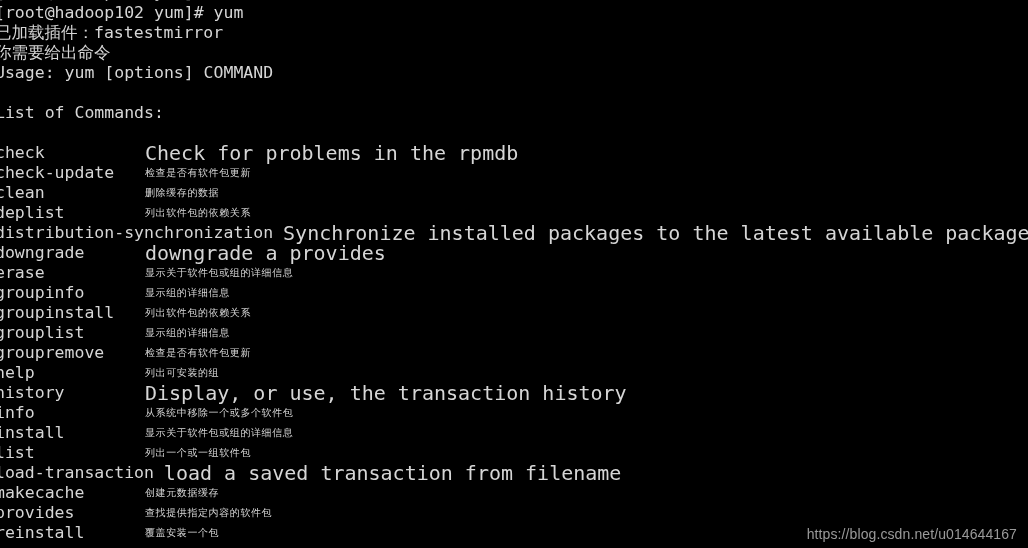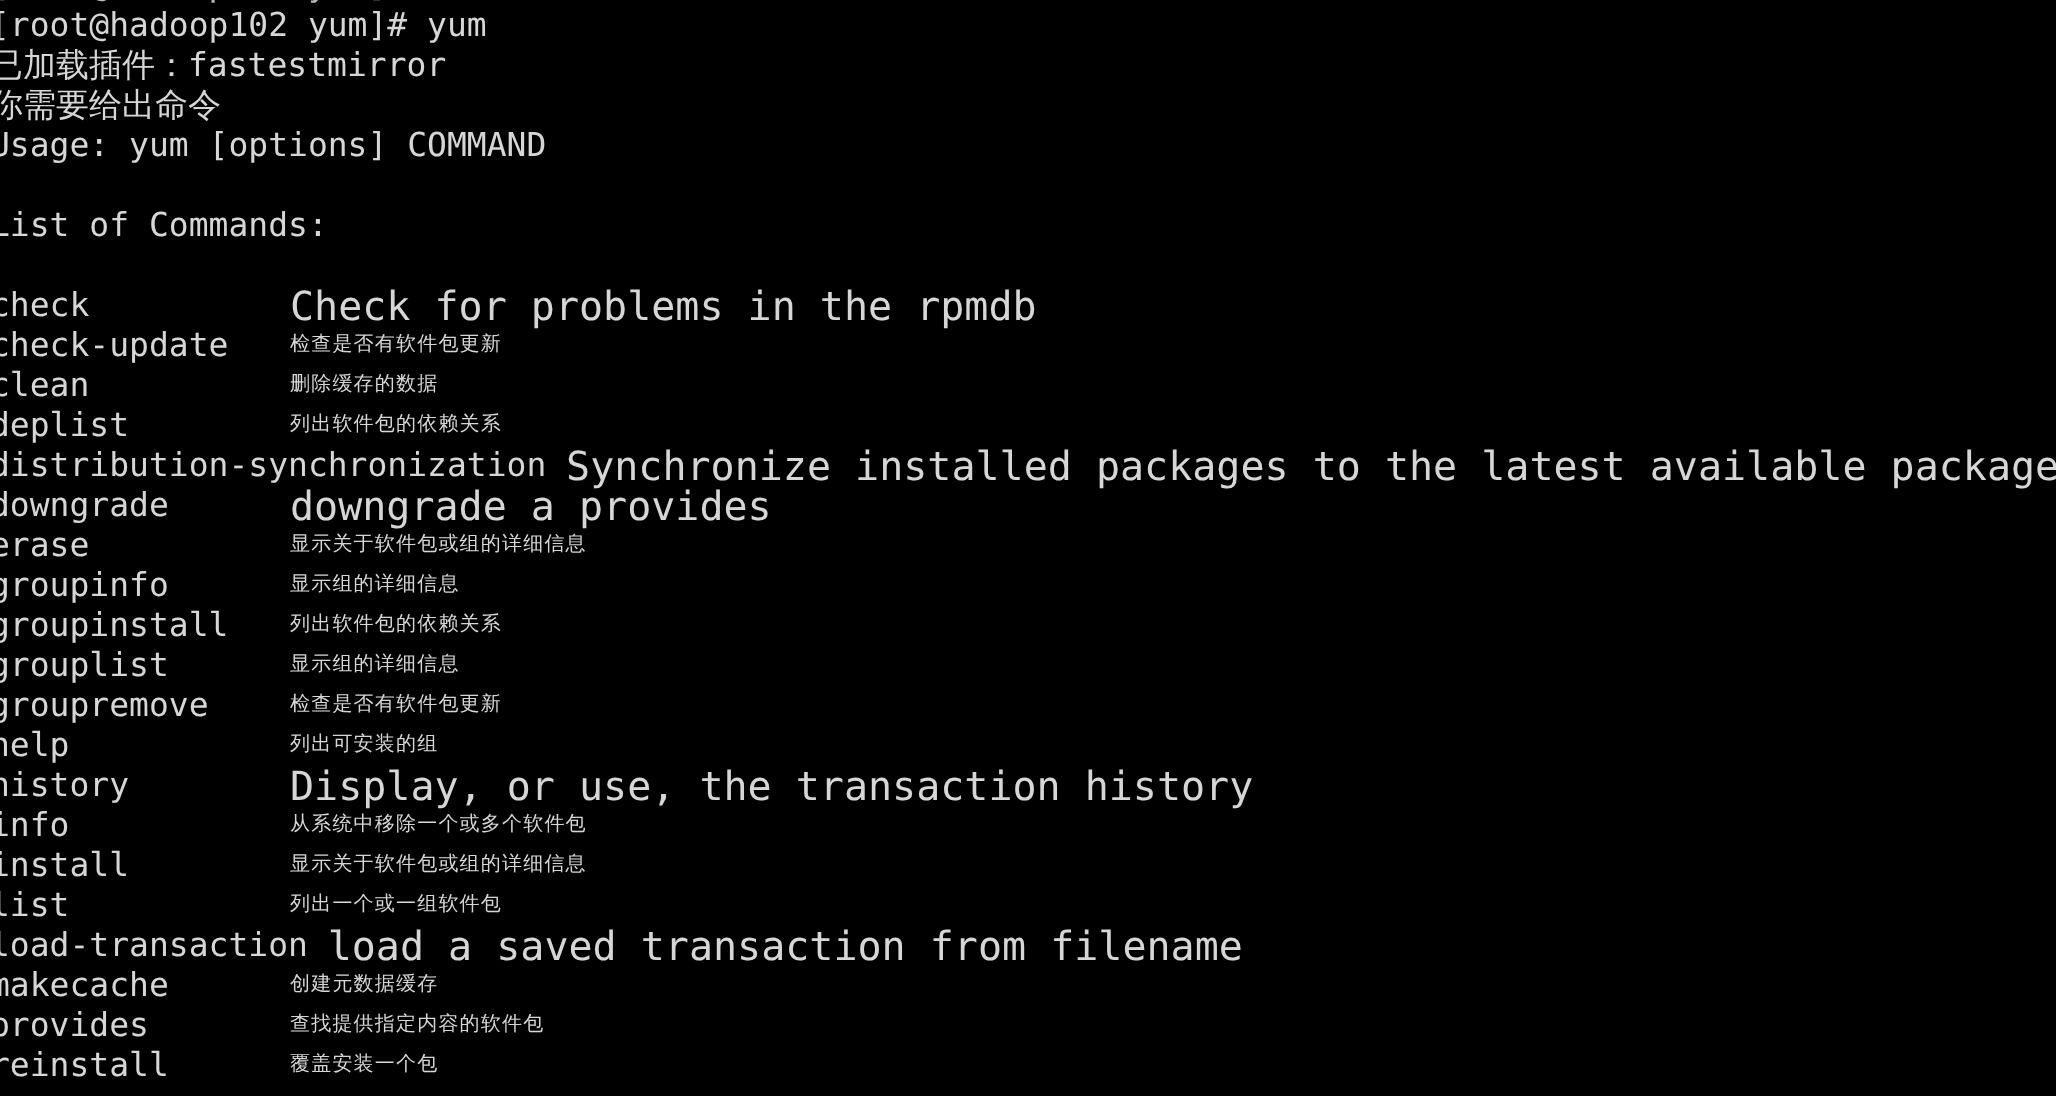--- a/index.html
+++ b/index.html
@@ -136,13 +136,14 @@
         <div class="row"><span class="cmd">install</span><span class="desc cjk">显示关于软件包或组的详细信息</span></div>
         <div class="row"><span class="cmd">list</span><span class="desc cjk">列出一个或一组软件包</span></div>
         <div class="row"><span class="cmd wide">load-transaction</span><span class="desc">load a saved transaction from filename</span></div>
         <div class="row"><span class="cmd">makecache</span><span class="desc cjk">创建元数据缓存</span></div>
         <div class="row"><span class="cmd">provides</span><span class="desc cjk">查找提供指定内容的软件包</span></div>
         <div class="row"><span class="cmd">reinstall</span><span class="desc cjk">覆盖安装一个包</span></div>
       </div>
 
   </div>
 
+  <div id="watermark">https://blog.csdn.net/u014644167</div>
 </div>
 
 </body></html>

